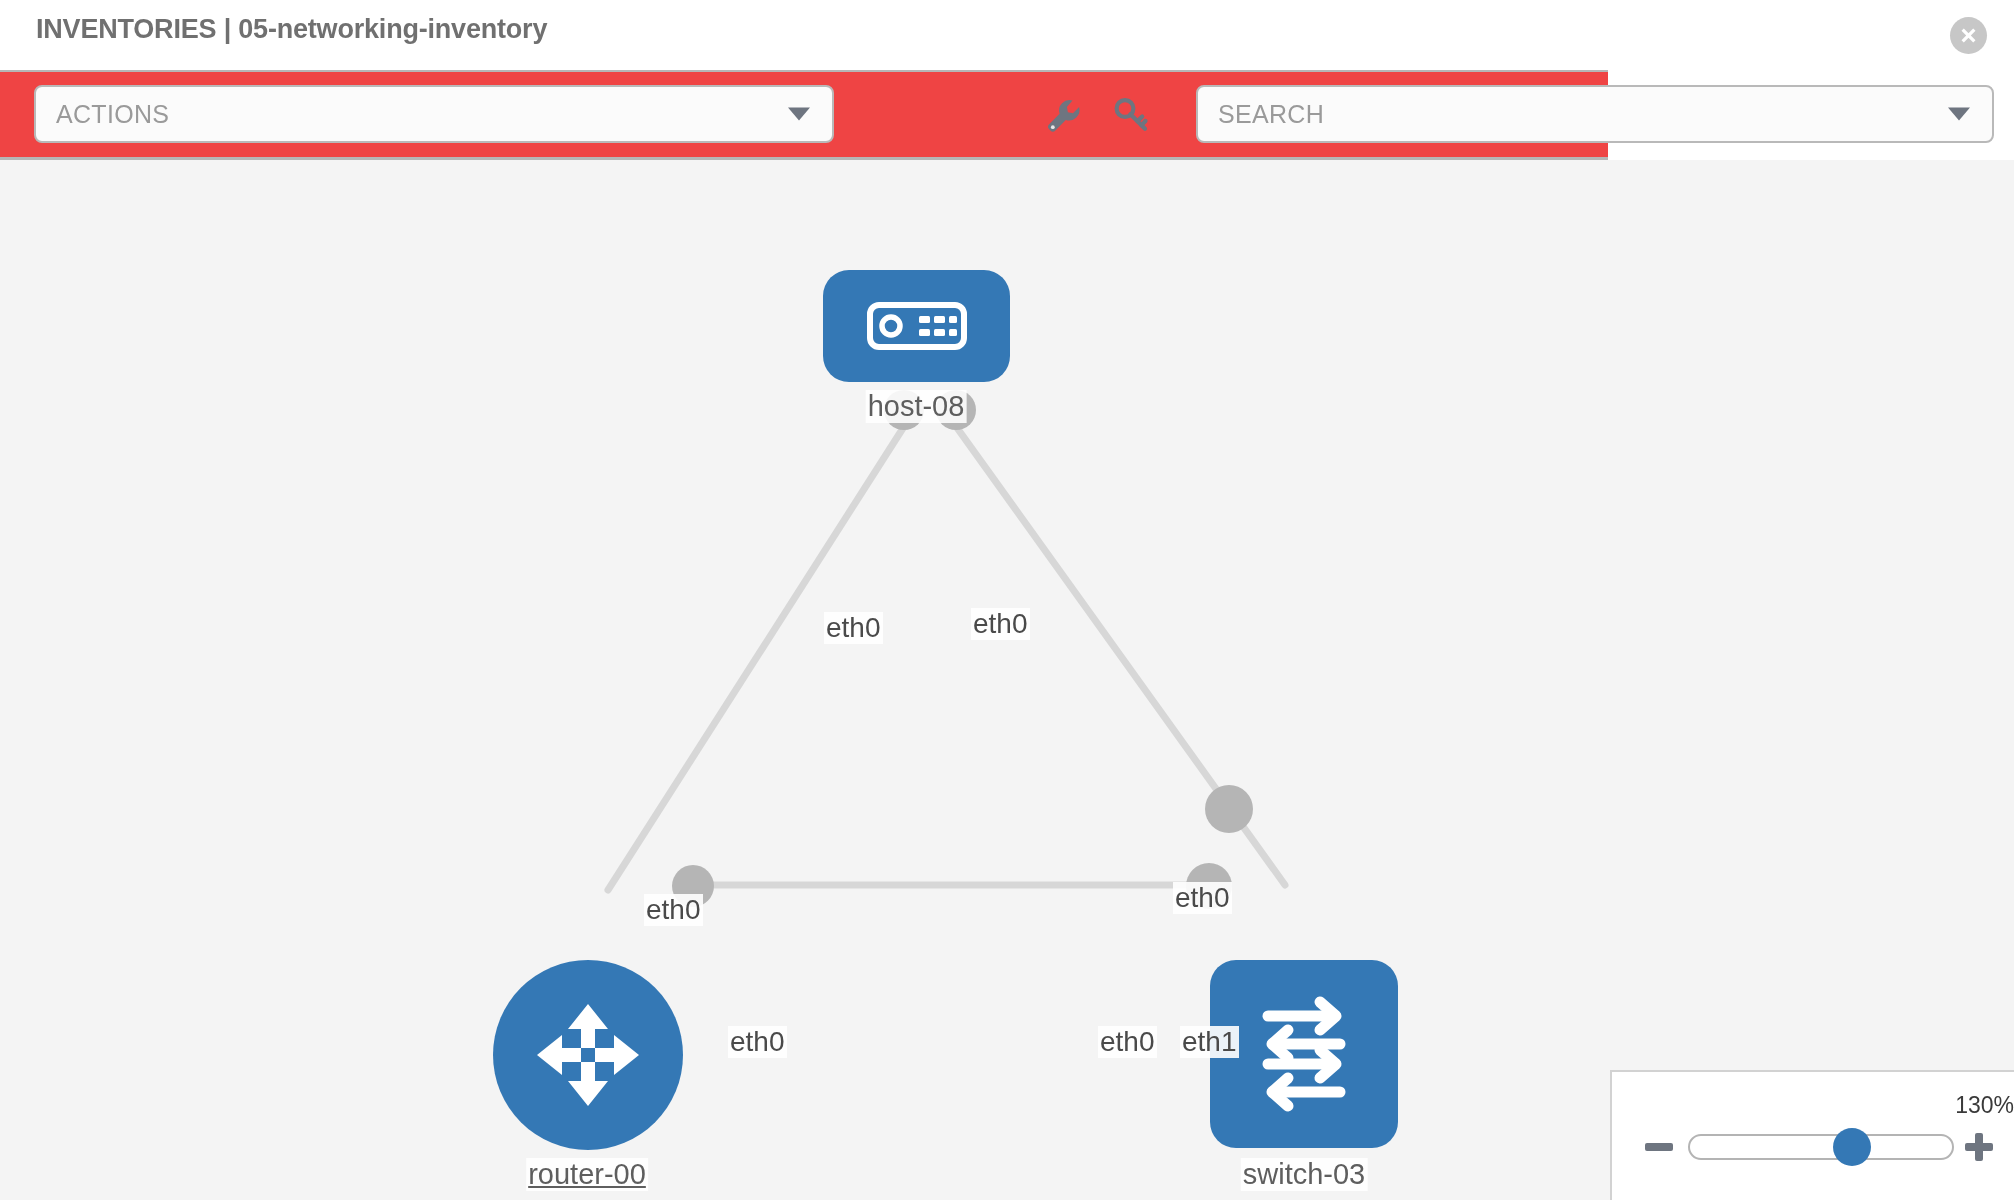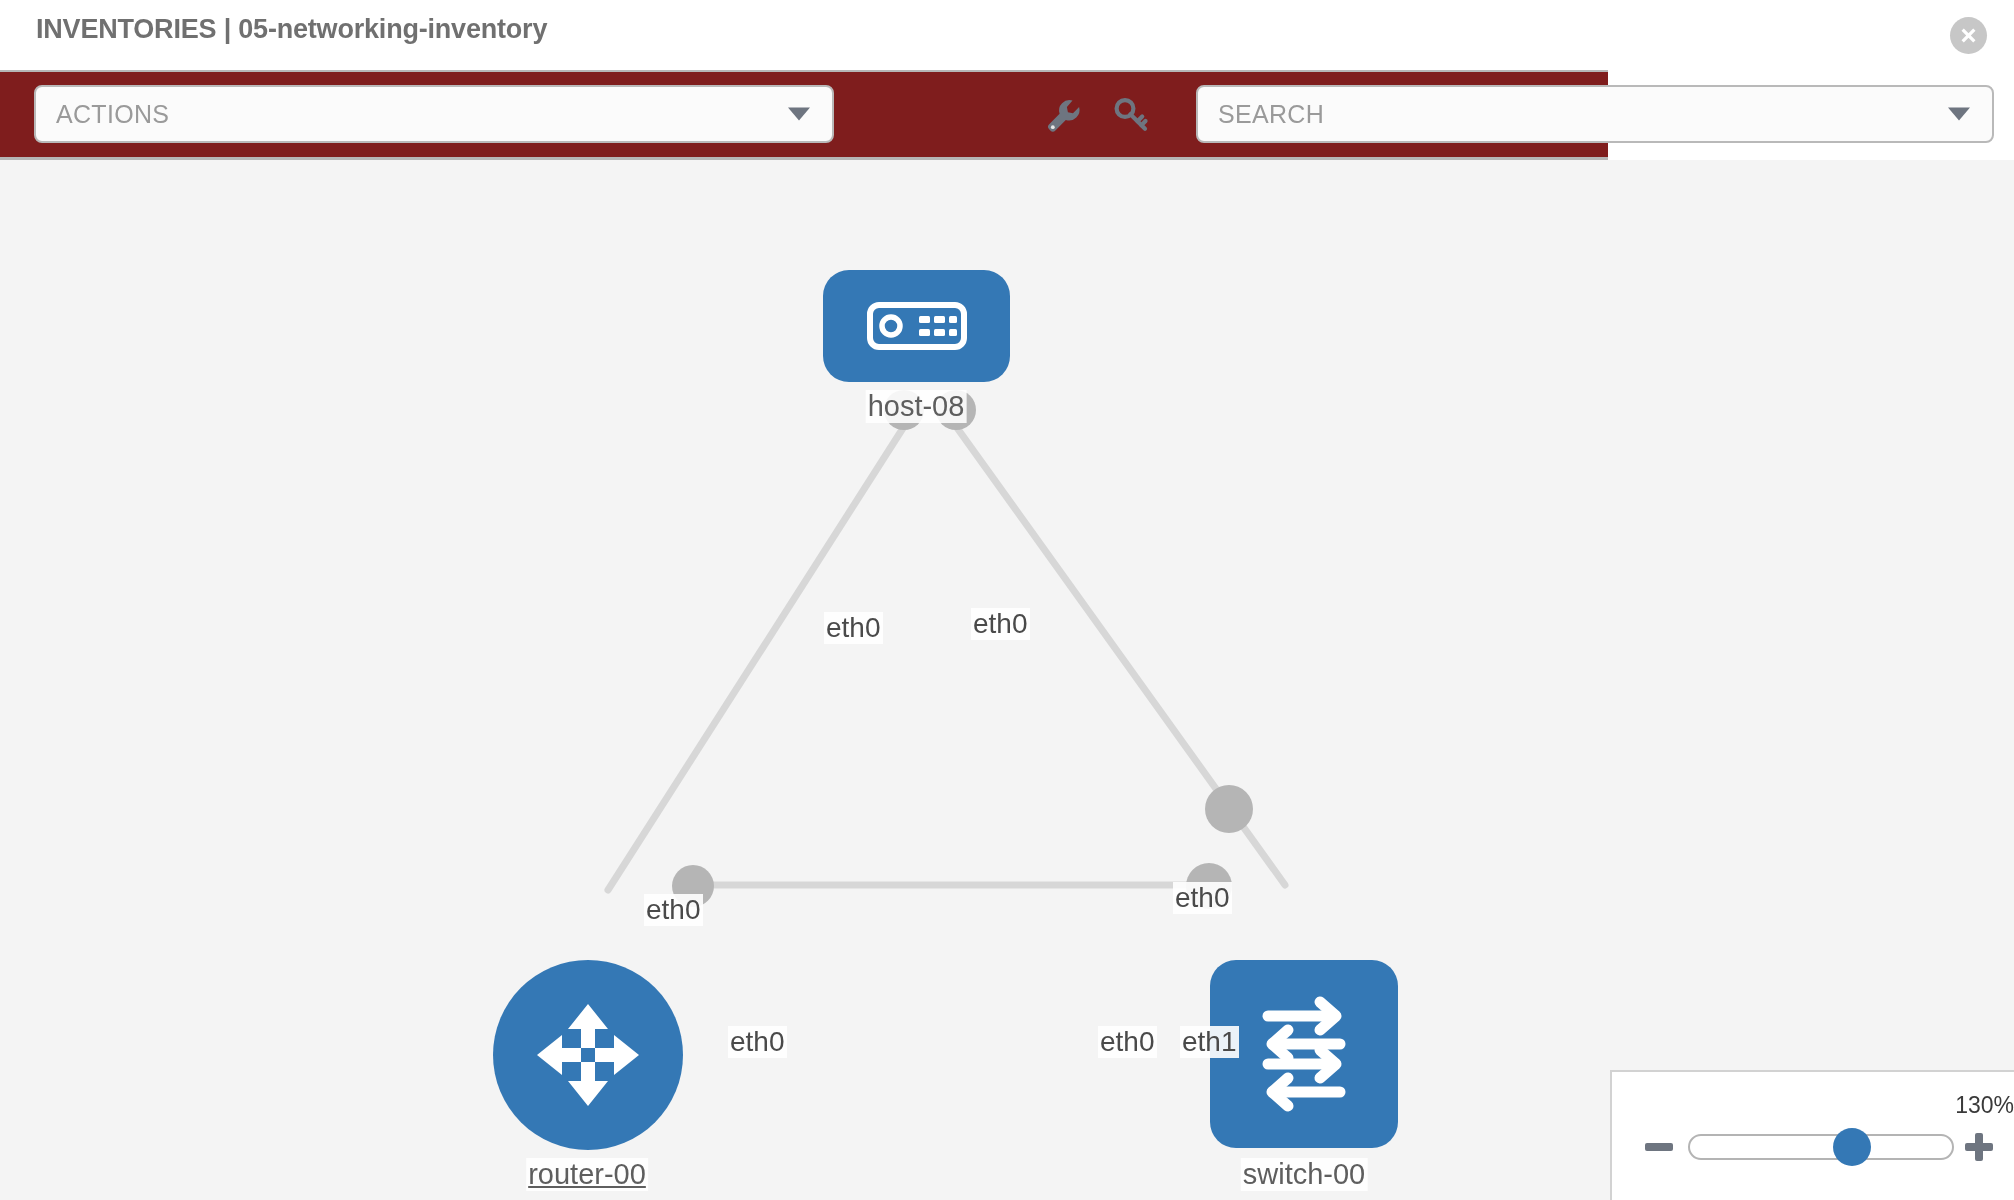--- a/index.html
+++ b/index.html
@@ -27,21 +27,21 @@
     position: absolute; right: 27px; top: 17px;
     width: 37px; height: 37px; border-radius: 50%;
     background: #c7c7c7; cursor: pointer;
   }
   .close-btn svg { display: block; }
 
   
   .toolbar {
     position: absolute; left: 0; top: 70px;
     width: 1608px; height: 90px;
-    background: #7f1d1d;
+    background: #ef4444;
     border-top: 2px solid #b6b6b6;
     border-bottom: 3px solid #b6b6b6;
     padding-left: 48px;
   }
   .select-box {
     position: absolute;
     background: #fbfbfb;
     border: 2px solid #b9b9b9;
     border-radius: 8px;
     cursor: pointer;
@@ -242,21 +242,21 @@
             <path d="M78 10 L94 24 L78 38"></path>
             <path d="M98 52 H32"></path>
             <path d="M46 38 L30 52 L46 66"></path>
             <path d="M26 72 H92"></path>
             <path d="M78 58 L94 72 L78 86"></path>
             <path d="M98 100 H32"></path>
             <path d="M46 86 L30 100 L46 114"></path>
           </g>
         </svg>
       </div>
-      <div class="node-label" style="left:94px; top:198px;">switch-00</div>
+      <div class="node-label" style="left:94px; top:198px;">switch-03</div>
     </div>
 
     <div class="iface-label" style="left:824px;  top:452px;">eth0</div>
     <div class="iface-label" style="left:971px;  top:448px;">eth0</div>
     <div class="iface-label" style="left:644px;  top:734px;">eth0</div>
     <div class="iface-label" style="left:1173px; top:722px;">eth0</div>
     <div class="iface-label" style="left:728px;  top:866px;">eth0</div>
     <div class="iface-label" style="left:1098px; top:866px;">eth0</div>
     <div class="iface-label" style="left:1180px; top:866px;">eth1</div>
 

